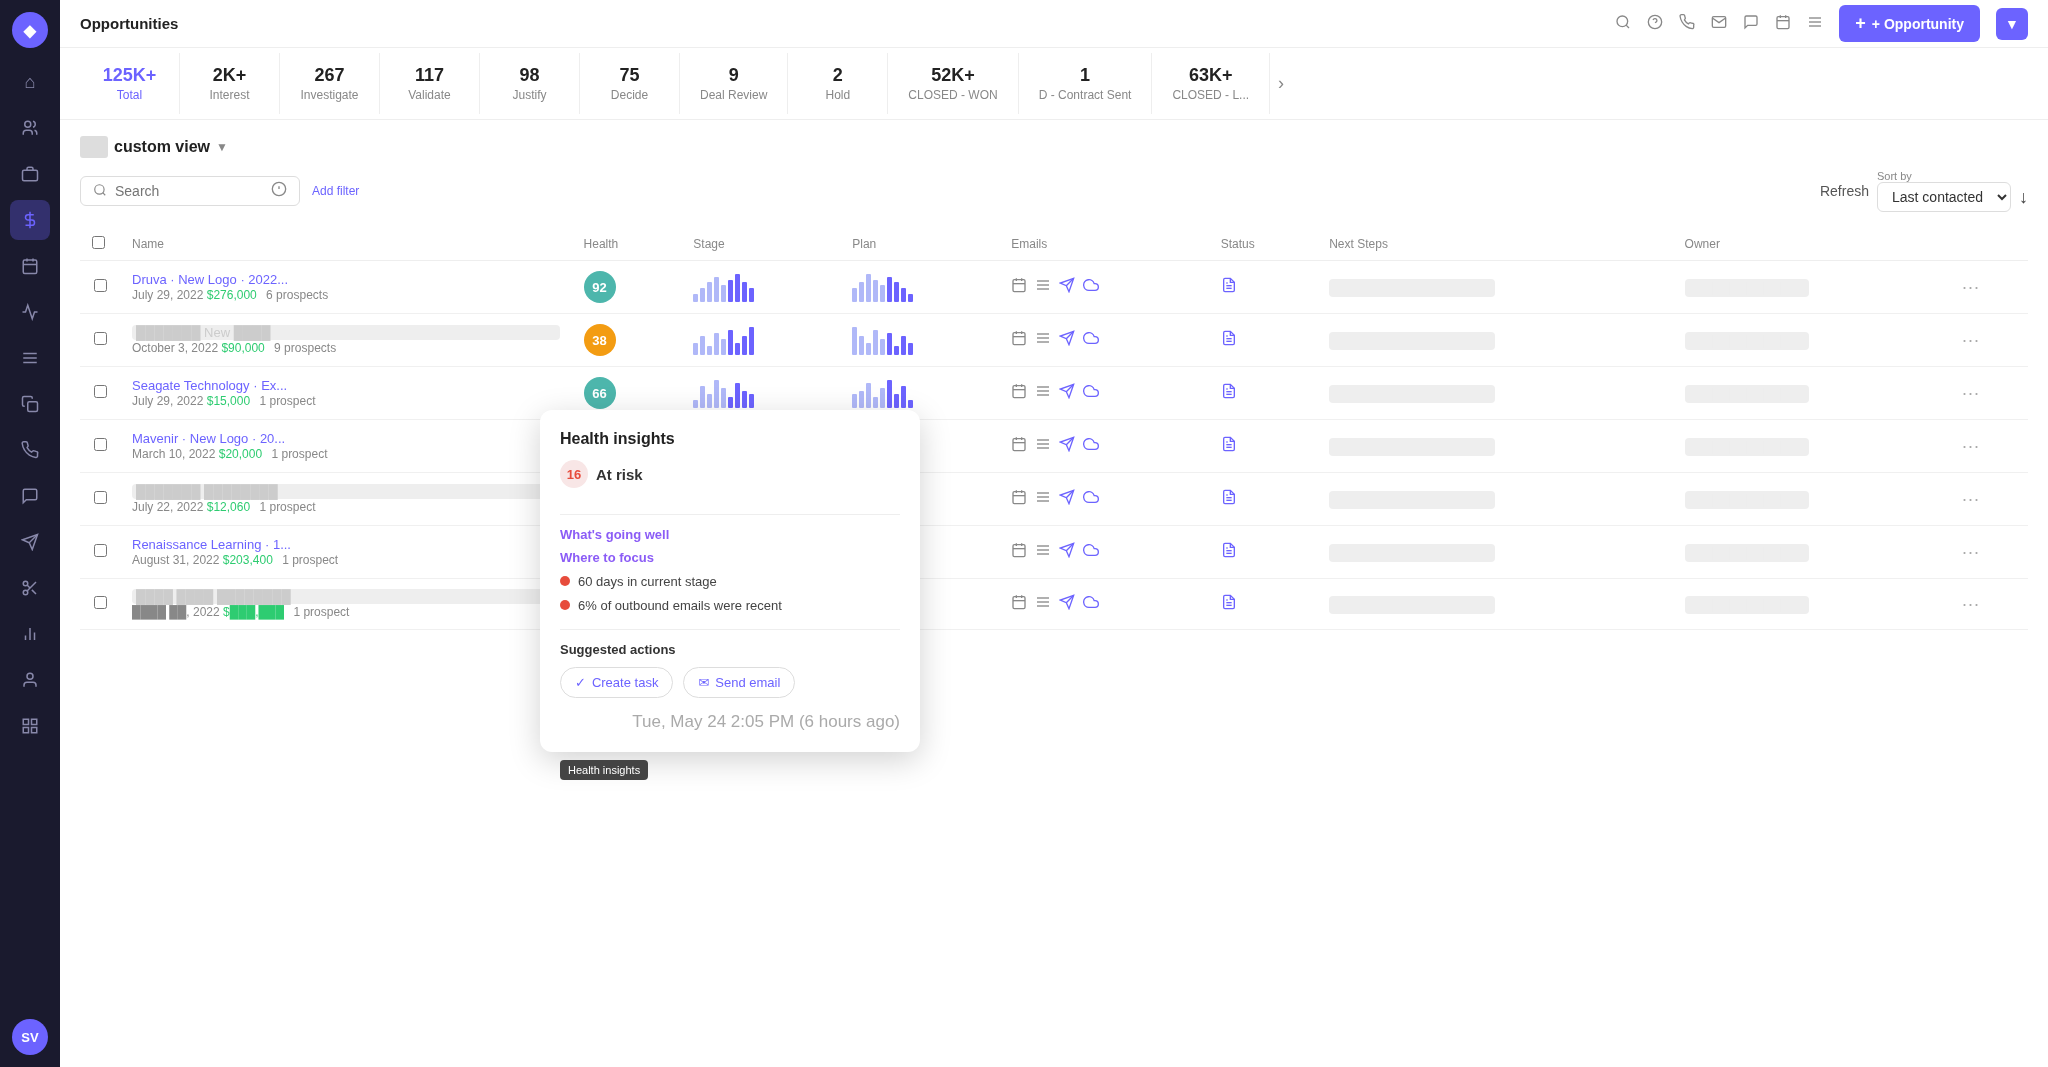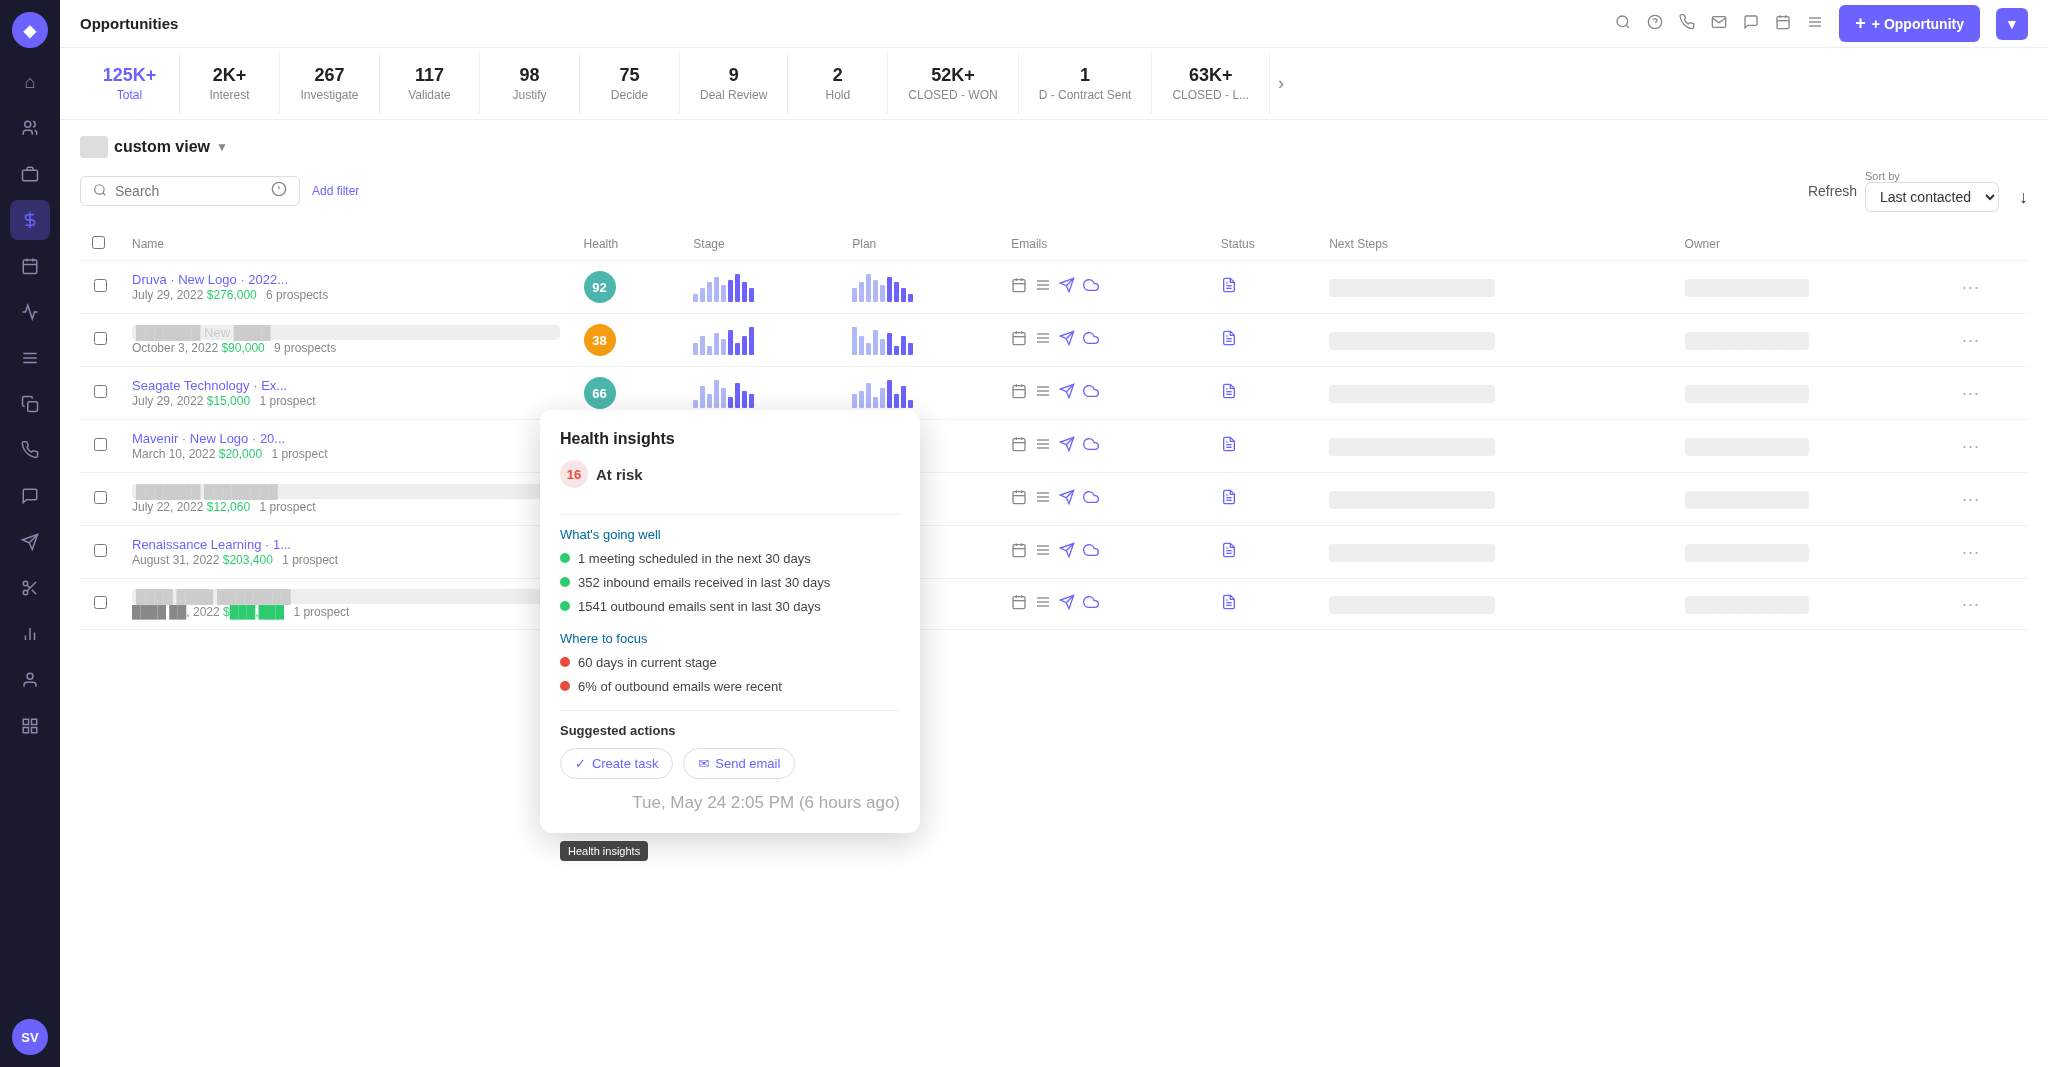--- a/index.html
+++ b/index.html
@@ -375,22 +375,22 @@
       display: flex; align-items: center; justify-content: center;
       font-size: 13px; font-weight: 700;
     }
     .risk-label {
       font-size: 15px;
       font-weight: 600;
       color: #333;
     }
     .section-title {
       font-size: 13px;
-      font-weight: 400;
-      color: #0369a1;
+      font-weight: 700;
+      color: #8b5cf6;
       margin-bottom: 8px;
     }
     .insight-list {
       list-style: none;
       margin-bottom: 14px;
     }
     .insight-list li {
       display: flex;
       align-items: flex-start;
       gap: 8px;
@@ -682,21 +682,21 @@
               <line x1="12" y1="8" x2="12" y2="12"></line>
               <line x1="12" y1="16" x2="12.01" y2="16"></line>
             </svg>
         </span>
       </div>
       <button class="add-filter-btn">Add filter</button>
       <div class="sort-area">
         <button class="refresh-btn">Refresh</button>
         <div>
           <div style="font-size:11px;color:#888;">Sort by</div>
-          <div style="display:flex;align-items:center;gap:20px;">
+          <div style="display:flex;align-items:center;gap:8px;">
             <select class="sort-select">
               <option>Last contacted</option>
             </select>
             <button class="sort-dir-btn">↓</button>
           </div>
         </div>
       </div>
     </div>
 
     <div class="table-container">
@@ -1366,34 +1366,20 @@
     </div>
 
     <div class="health-popup">
       <div class="popup-title">Health insights</div>
       <div class="popup-risk-badge">
         <span class="risk-number">16</span>
         <span class="risk-label">At risk</span>
       </div>
       <div class="divider"></div>
       <div class="section-title">What's going well</div>
-      <ul class="insight-list">
-        <li>
-          <span class="dot dot-green"></span>
-          <span>1 meeting scheduled in the next 30 days</span>
-        </li>
-        <li>
-          <span class="dot dot-green"></span>
-          <span>352 inbound emails received in last 30 days</span>
-        </li>
-        <li>
-          <span class="dot dot-green"></span>
-          <span>1541 outbound emails sent in last 30 days</span>
-        </li>
-      </ul>
       <div class="section-title">Where to focus</div>
       <ul class="insight-list">
         <li>
           <span class="dot dot-red"></span>
           <span>60 days in current stage</span>
         </li>
         <li>
           <span class="dot dot-red"></span>
           <span>6% of outbound emails were recent</span>
         </li>

